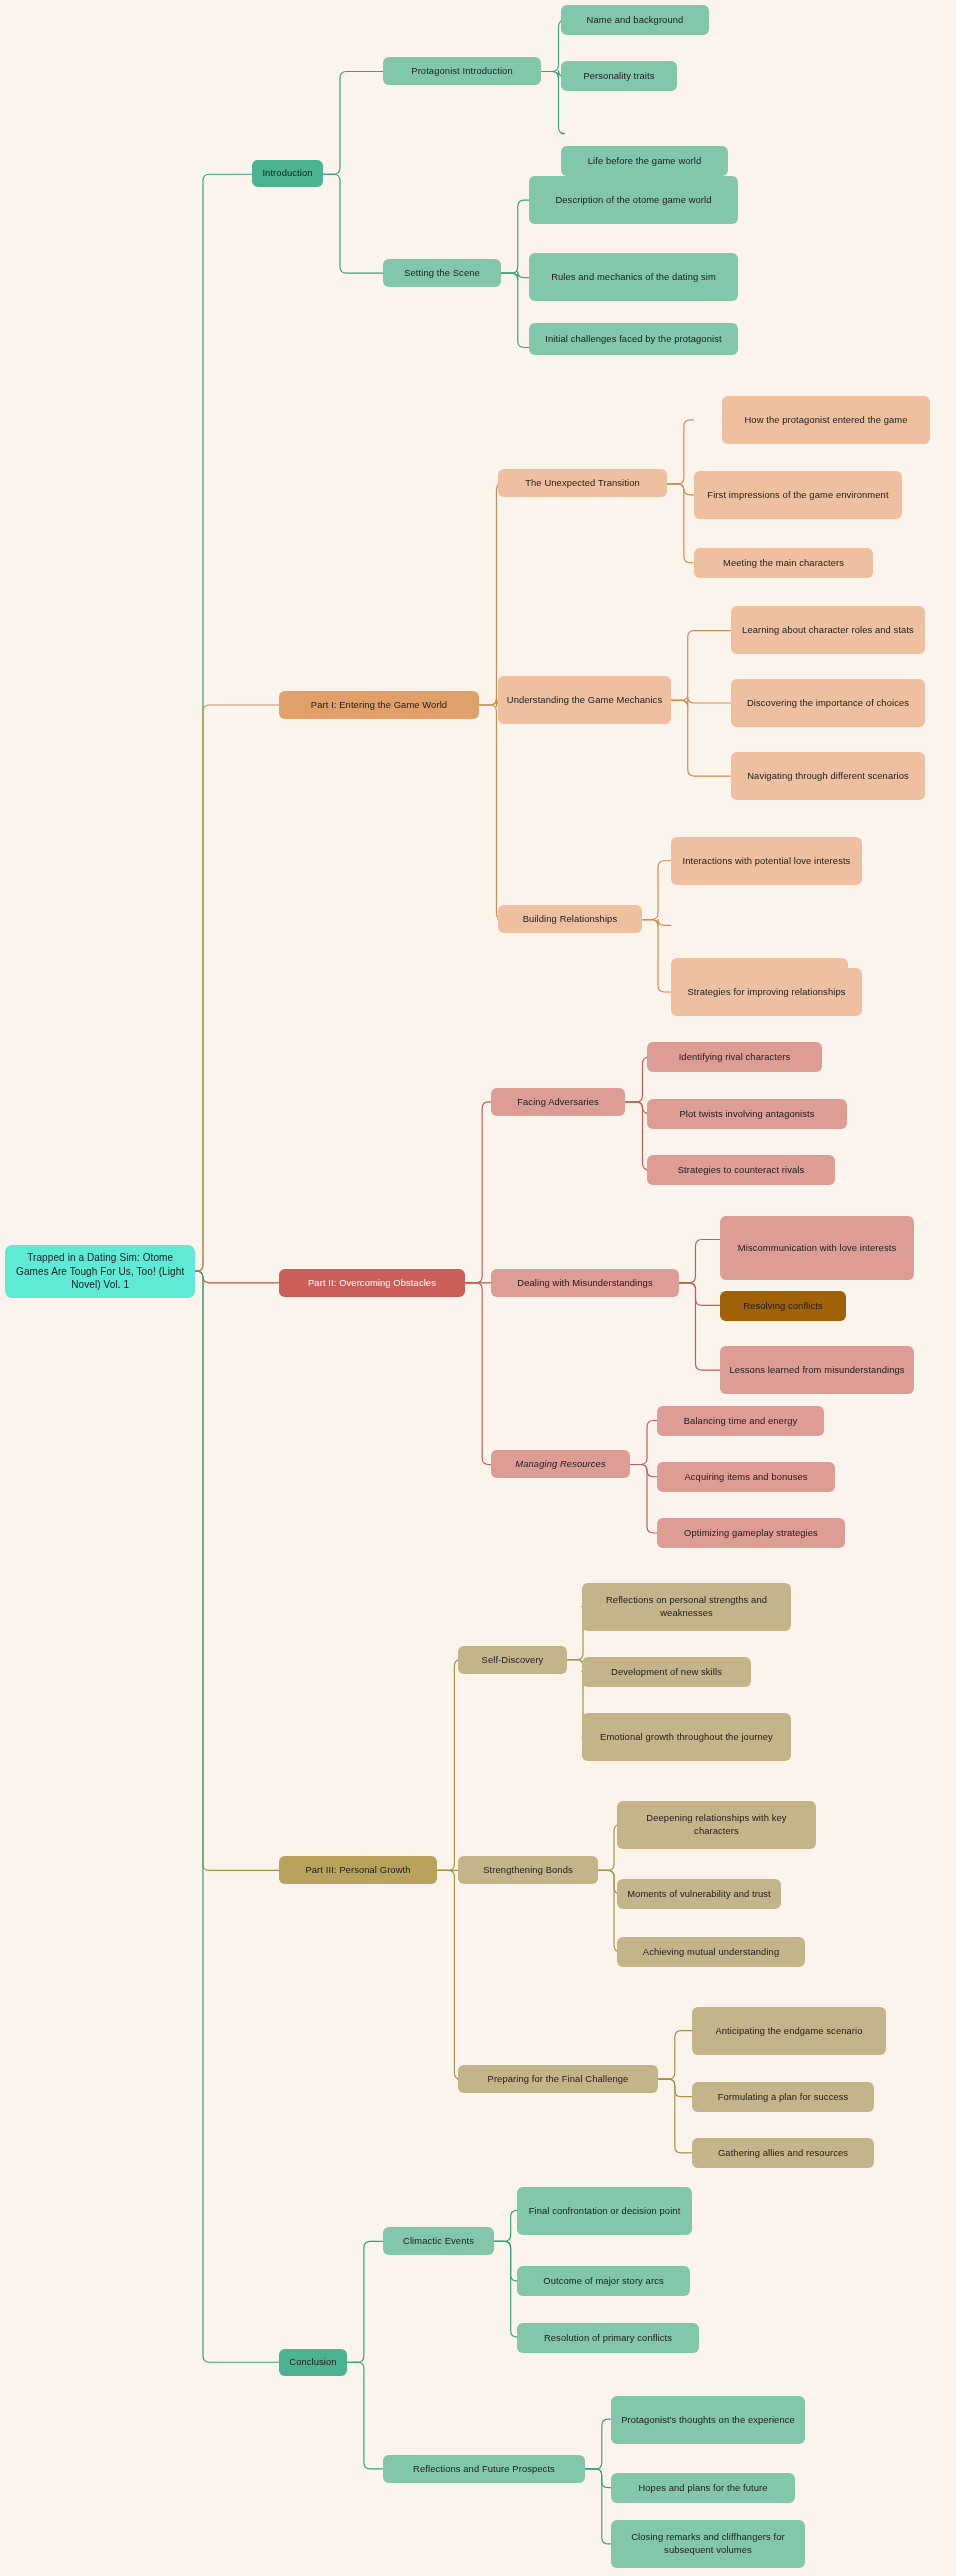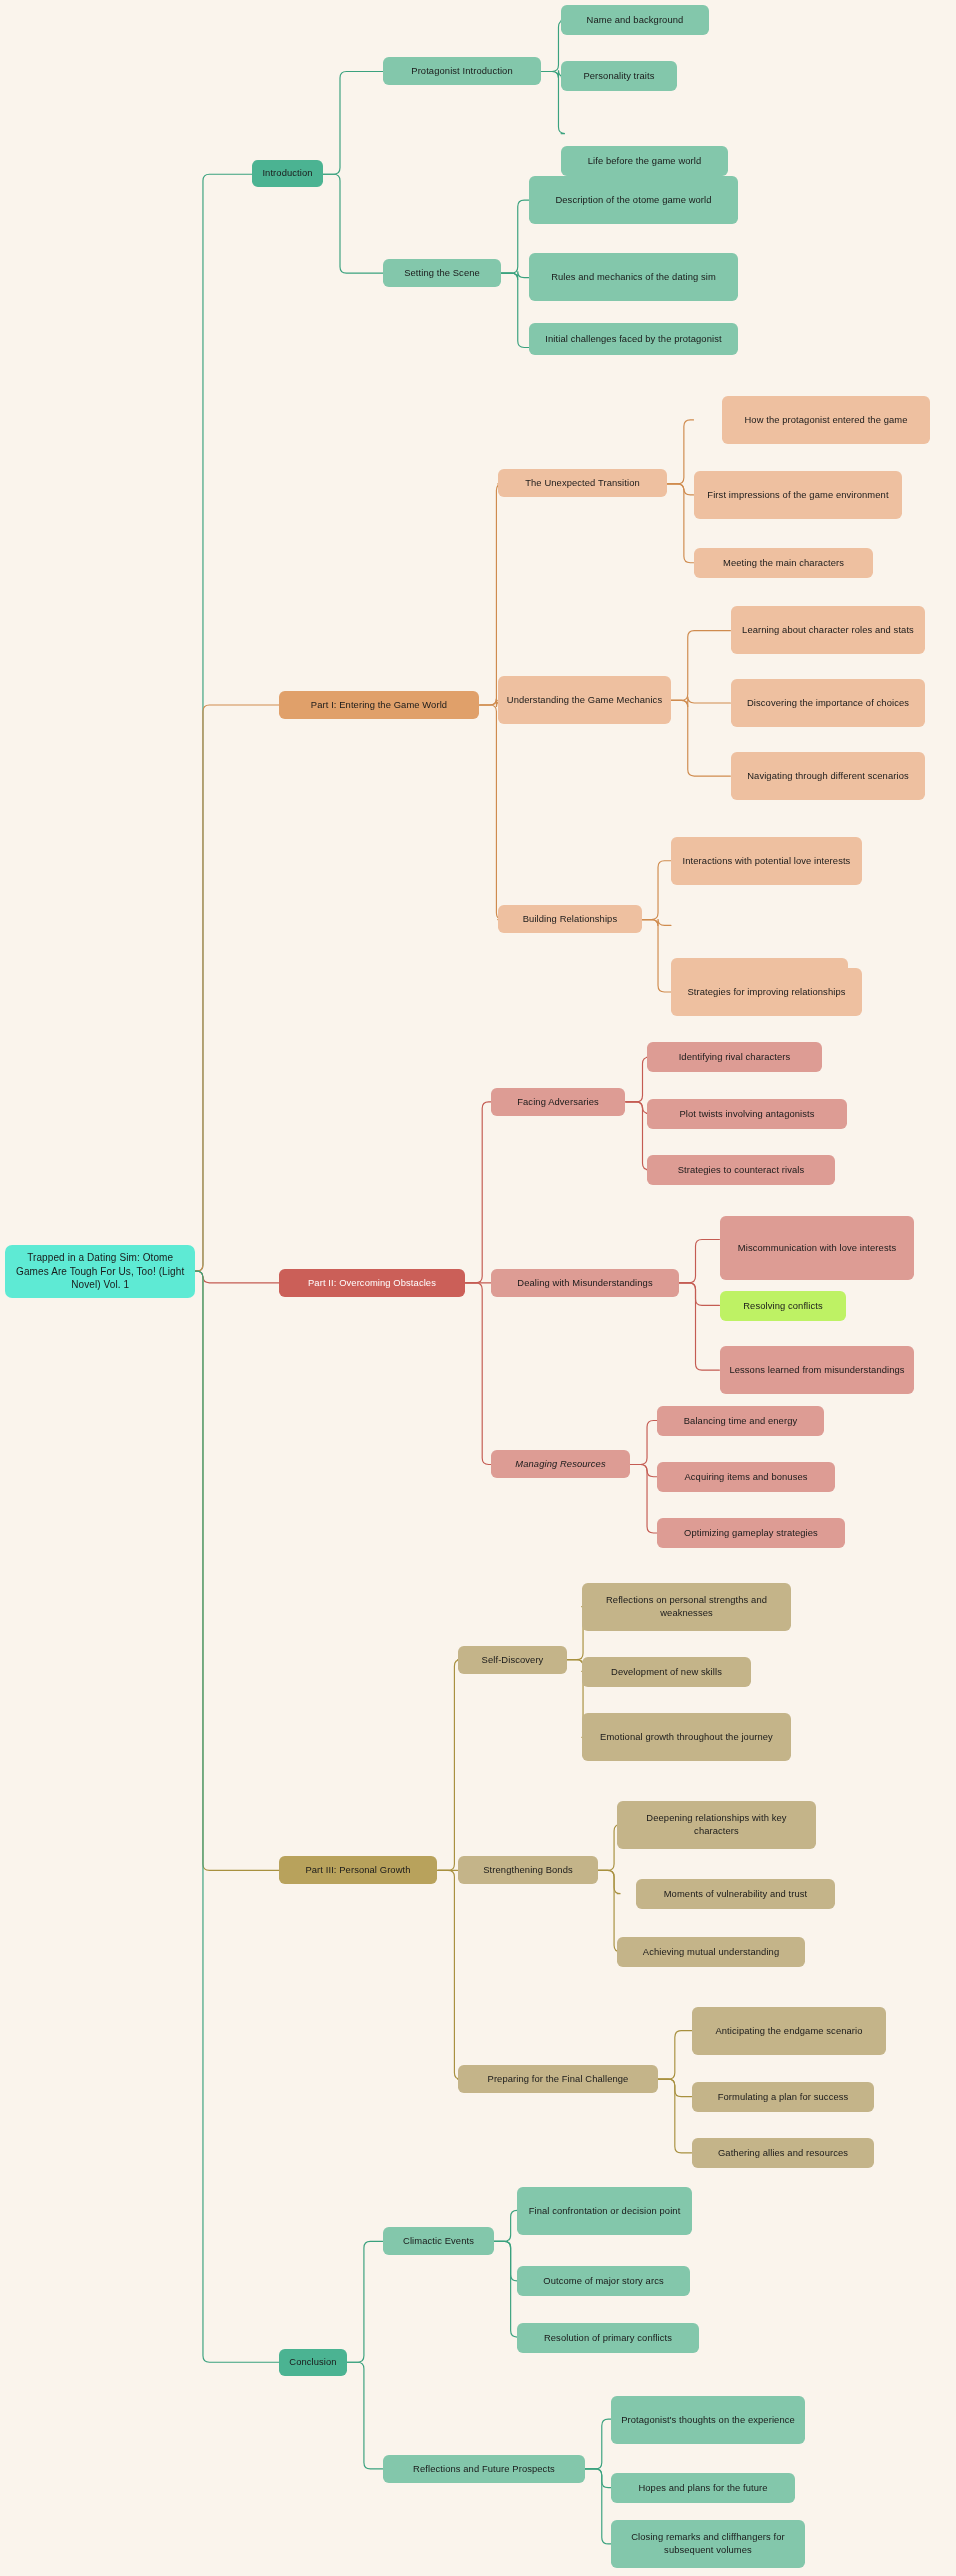--- a/index.html
+++ b/index.html
@@ -133,34 +133,34 @@
     <div class="node lvl3" style="left: 671px; top: 837px; width: 191px; height: 48px; background: rgb(238, 192, 160);">Interactions with potential love interests</div>
     <div class="node lvl3" style="left: 671px; top: 910px; width: 177px; height: 30px; background: rgb(238, 192, 160); margin-top: 48px;">Challenges in forming bonds</div>
     <div class="node lvl3" style="left: 671px; top: 968px; width: 191px; height: 48px; background: rgb(238, 192, 160);">Strategies for improving relationships</div>
     <div class="node lvl1 white-text" style="left: 279px; top: 1269px; width: 186px; height: 28.4px; background: rgb(203, 95, 88);">Part II: Overcoming Obstacles</div>
     <div class="node lvl2" style="left: 491px; top: 1088px; width: 134px; height: 28.4px; background: rgb(221, 156, 148);">Facing Adversaries</div>
     <div class="node lvl3" style="left: 647px; top: 1042px; width: 175px; height: 30px; background: rgb(221, 156, 148);">Identifying rival characters</div>
     <div class="node lvl3" style="left: 647px; top: 1099px; width: 200px; height: 30px; background: rgb(221, 156, 148);">Plot twists involving antagonists</div>
     <div class="node lvl3" style="left: 647px; top: 1155px; width: 188px; height: 30px; background: rgb(221, 156, 148);">Strategies to counteract rivals</div>
     <div class="node lvl2" style="left: 491px; top: 1269px; width: 188px; height: 28.4px; background: rgb(221, 156, 148);">Dealing with Misunderstandings</div>
     <div class="node lvl3" style="left: 720px; top: 1216px; width: 194px; height: 64px; background: rgb(221, 156, 148);">Miscommunication with love interests</div>
-    <div class="node lvl3" style="left: 720px; top: 1291px; width: 126px; height: 30px; background: #bef264;">Resolving conflicts</div>
+    <div class="node lvl3" style="left: 720px; top: 1291px; width: 126px; height: 30px; background: #a16207;">Resolving conflicts</div>
     <div class="node lvl3" style="left: 720px; top: 1346px; width: 194px; height: 48px; background: rgb(221, 156, 148);">Lessons learned from misunderstandings</div>
     <div class="node lvl2" style="left: 491px; top: 1450px; width: 139px; height: 28.4px; background: rgb(221, 156, 148); font-style: italic;">Managing Resources</div>
     <div class="node lvl3" style="left: 657px; top: 1406px; width: 167px; height: 30px; background: rgb(221, 156, 148);">Balancing time and energy</div>
     <div class="node lvl3" style="left: 657px; top: 1462px; width: 178px; height: 30px; background: rgb(221, 156, 148);">Acquiring items and bonuses</div>
     <div class="node lvl3" style="left: 657px; top: 1518px; width: 188px; height: 30px; background: rgb(221, 156, 148);">Optimizing gameplay strategies</div>
     <div class="node lvl1" style="left: 279px; top: 1856px; width: 158px; height: 28.4px; background: rgb(184, 162, 92);">Part III: Personal Growth</div>
     <div class="node lvl2" style="left: 458px; top: 1646px; width: 109px; height: 28.4px; background: rgb(196, 180, 137);">Self-Discovery</div>
     <div class="node lvl3" style="left: 582px; top: 1583px; width: 209px; height: 48px; background: rgb(196, 180, 137);">Reflections on personal strengths and weaknesses</div>
     <div class="node lvl3" style="left: 582px; top: 1657px; width: 169px; height: 30px; background: rgb(196, 180, 137);">Development of new skills</div>
     <div class="node lvl3" style="left: 582px; top: 1713px; width: 209px; height: 48px; background: rgb(196, 180, 137);">Emotional growth throughout the journey</div>
     <div class="node lvl2" style="left: 458px; top: 1856px; width: 140px; height: 28.4px; background: rgb(196, 180, 137);">Strengthening Bonds</div>
     <div class="node lvl3" style="left: 617px; top: 1801px; width: 199px; height: 48px; background: rgb(196, 180, 137);">Deepening relationships with key characters</div>
-    <div class="node lvl3" style="left: 636px; top: 1879px; width: 199px; height: 30px; background: rgb(196, 180, 137);">Moments of vulnerability and trust</div>
+    <div class="node lvl3" style="left: 617px; top: 1879px; width: 164px; height: 30px; background: rgb(196, 180, 137);">Moments of vulnerability and trust</div>
     <div class="node lvl3" style="left: 617px; top: 1937px; width: 188px; height: 30px; background: rgb(196, 180, 137);">Achieving mutual understanding</div>
     <div class="node lvl2" style="left: 458px; top: 2065px; width: 200px; height: 28.4px; background: rgb(196, 180, 137);">Preparing for the Final Challenge</div>
     <div class="node lvl3" style="left: 692px; top: 2007px; width: 194px; height: 48px; background: rgb(196, 180, 137);">Anticipating the endgame scenario</div>
     <div class="node lvl3" style="left: 692px; top: 2082px; width: 182px; height: 30px; background: rgb(196, 180, 137);">Formulating a plan for success</div>
     <div class="node lvl3" style="left: 692px; top: 2138px; width: 182px; height: 30px; background: rgb(196, 180, 137);">Gathering allies and resources</div>
     <div class="node lvl1" style="left: 279px; top: 2349px; width: 68px; height: 27px; background: rgb(75, 179, 146);">Conclusion</div>
     <div class="node lvl2" style="left: 383px; top: 2227px; width: 111px; height: 28.4px; background: rgb(131, 199, 171);">Climactic Events</div>
     <div class="node lvl3" style="left: 517px; top: 2187px; width: 175px; height: 48px; background: rgb(131, 199, 171);">Final confrontation or decision point</div>
     <div class="node lvl3" style="left: 517px; top: 2266px; width: 173px; height: 30px; background: rgb(131, 199, 171);">Outcome of major story arcs</div>
     <div class="node lvl3" style="left: 517px; top: 2323px; width: 182px; height: 30px; background: rgb(131, 199, 171);">Resolution of primary conflicts</div>

